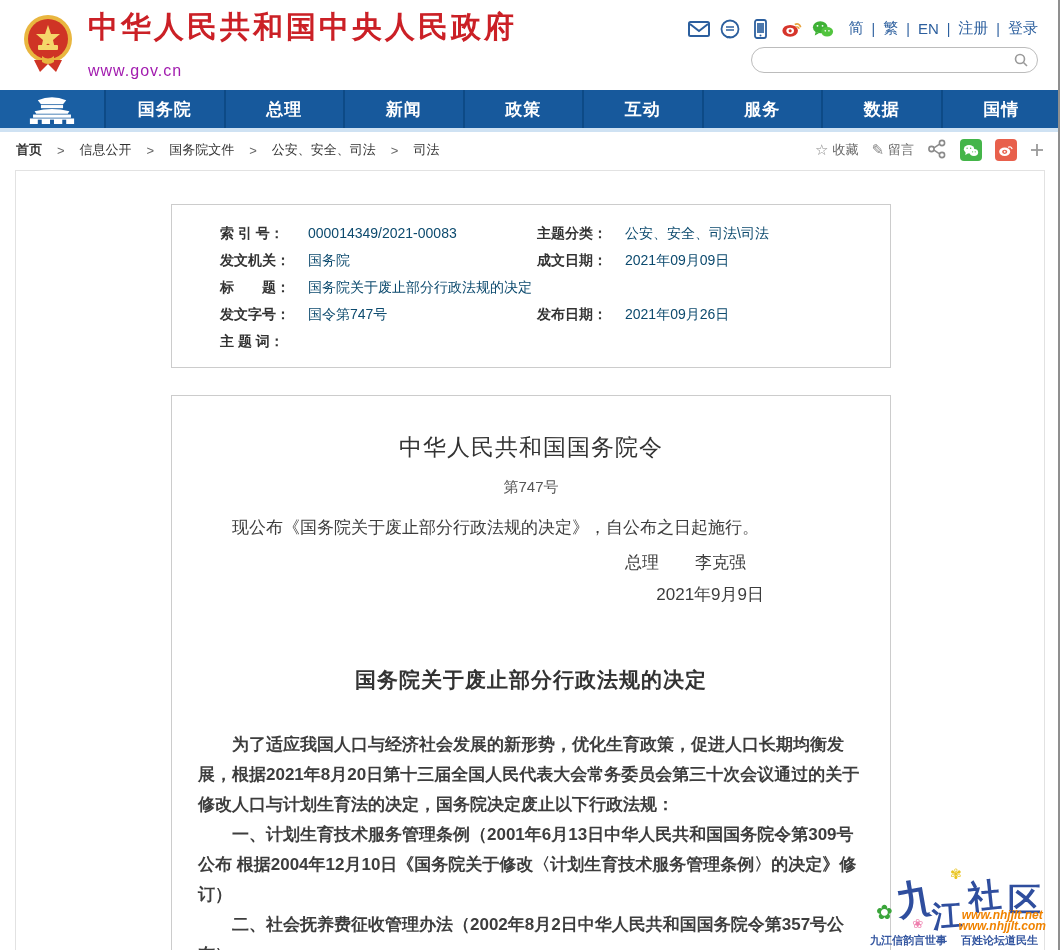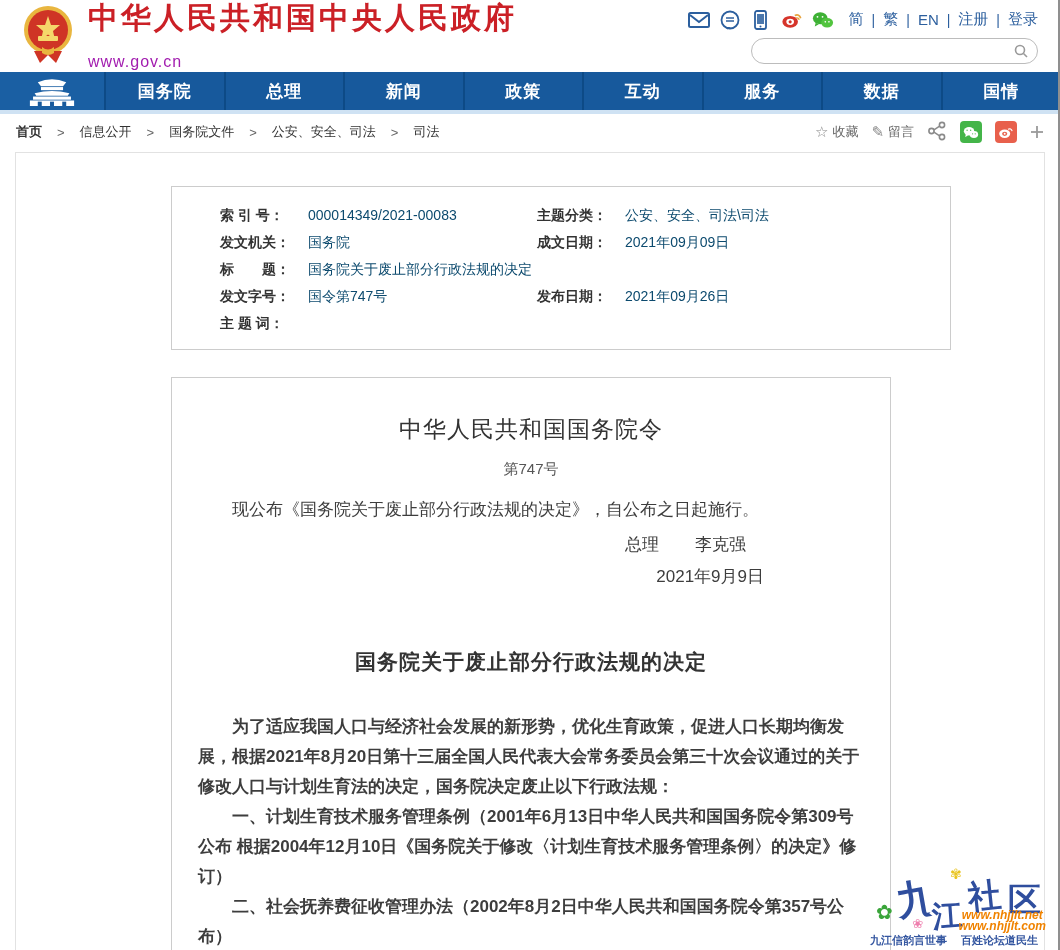--- a/index.html
+++ b/index.html
@@ -8,21 +8,21 @@
     position: relative;
     overflow: hidden;
     background: #ffffff;
     font-family: "Liberation Sans", "DejaVu Sans", sans-serif;
     color: #333;
   }
   .edge-right { position:absolute; top:0; right:0; width:2px; height:100%; background:#8f8f8f; z-index:50; }
 
   
   .topbar {
-    height: 72px;
+    height: 90px;
     display: flex;
     justify-content: space-between;
     align-items: center;
     padding: 0 22px 0 20px;
     background: #fff;
   }
   .brand { display: flex; align-items: center; gap: 12px; cursor: pointer; }
   .brand-text .site-title {
     color: #cb2026;
     font-size: 30px;
@@ -86,21 +86,21 @@
   .content-card {
     margin: 2px 15px 0 15px;
     border: 1px solid #e2e2e2;
     background: #fff;
     height: 800px;
     overflow: hidden;
   }
 
   
   .meta-table {
-    width: 780px;
+    width: 720px;
     margin: 33px 0 0 155px;
     border: 1px solid #cccccc;
     padding: 15px 0 12px 0;
     font-size: 14px;
   }
   .meta-row { display: grid; grid-template-columns: 365px 340px; min-height: 27px; align-items: start; }
   .meta-cell { display: flex; line-height: 27px; }
   .meta-cell.l { padding-left: 48px; }
   .meta-cell .mlabel { font-weight: bold; color: #333; flex: 0 0 88px; white-space: pre; }
   .meta-cell .mvalue { color: #0c4a6e; }

